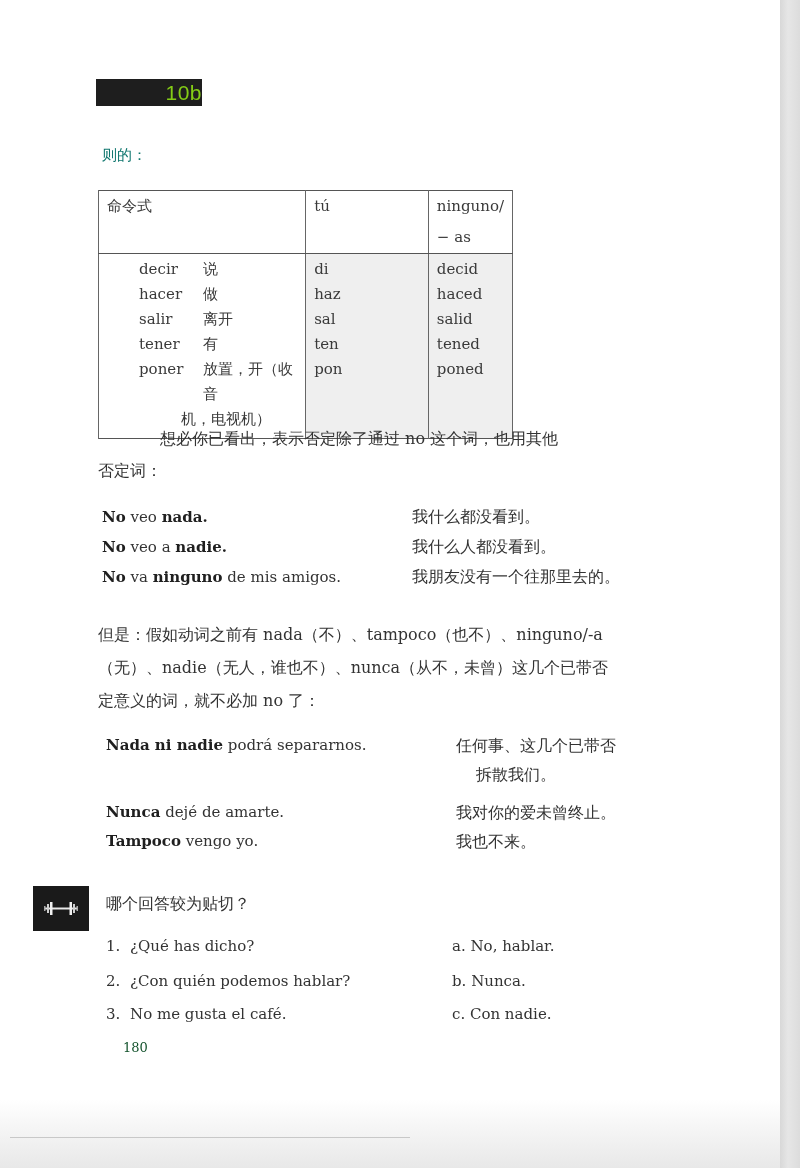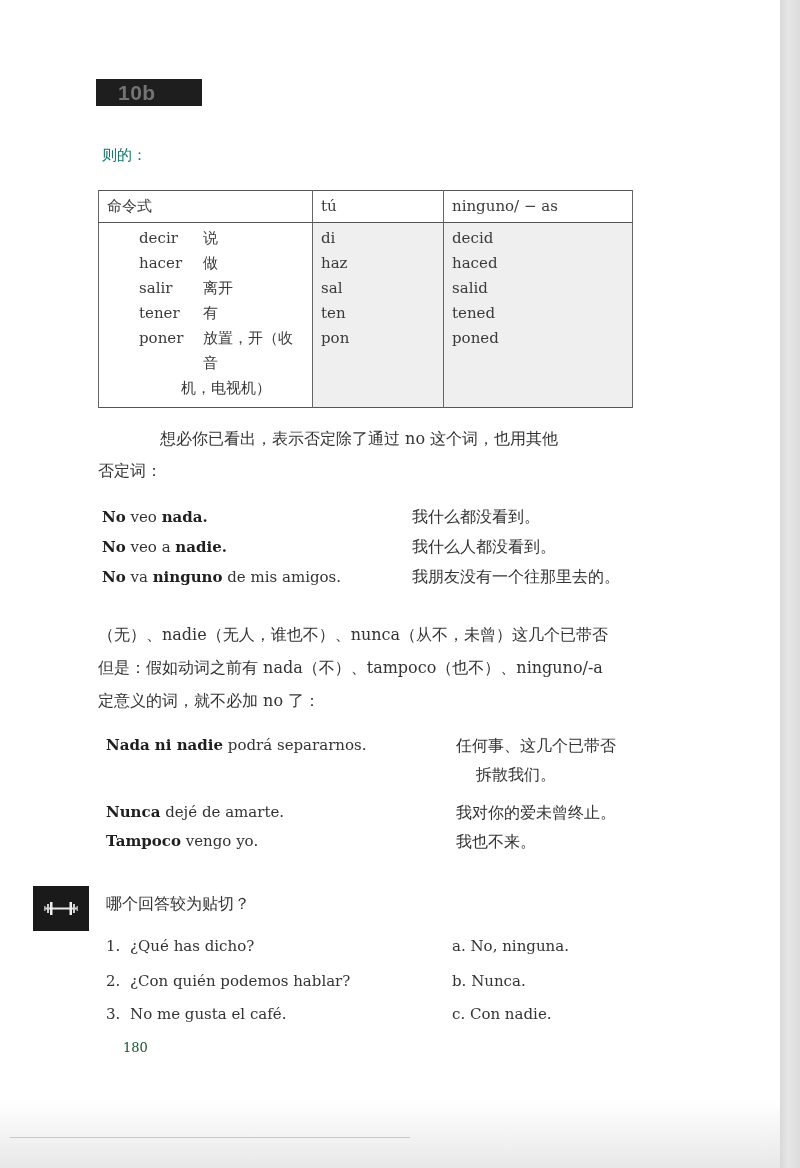--- a/index.html
+++ b/index.html
@@ -39,41 +39,42 @@
       height: 1px;
       background: #c8c8c8;
     }
     .section-badge {
       position: absolute;
       left: 96px;
       top: 79px;
       width: 106px;
       height: 27px;
       background: #1e1e1e;
-      color: #737373;
+      color: #84cc16;
       font-family: "Liberation Sans", "DejaVu Sans", sans-serif;
-      font-weight: bold;
+      font-weight: normal;
       font-size: 21px;
       line-height: 27px;
       box-sizing: border-box;
       padding-left: 22px;
       letter-spacing: 0.5px;
+      text-align: right;
     }
     .intro {
       position: absolute;
       left: 102px;
       top: 146px;
       font-size: 15px;
       color: #0f766e;
     }
     table.imperative {
       position: absolute;
       left: 98px;
       top: 190px;
-      width: 535px;
+      width: 415px;
       border-collapse: collapse;
       font-size: 15px;
       color: #3a3a3a;
       border: 1.5px solid #555;
     }
     table.imperative th,
     table.imperative td {
       border-left: 1px solid #666;
       border-right: 1px solid #666;
       text-align: left;
@@ -246,22 +247,22 @@
 <div class="ex-row" style="top:533px;">
   <span class="es"><b>No</b><span> veo a </span><b>nadie.</b></span>
   <span class="zh">我什么人都没看到。</span>
 </div>
 <div class="ex-row" style="top:563px;">
   <span class="es"><b>No</b><span> va </span><b>ninguno</b><span> de mis amigos.</span></span>
   <span class="zh">我朋友没有一个往那里去的。</span>
 </div>
 
 <div class="para para2">
+  <div>但是：假如动词之前有 nada（不）、tampoco（也不）、ninguno/-a</div>
   <div>（无）、nadie（无人，谁也不）、nunca（从不，未曾）这几个已带否</div>
-  <div>但是：假如动词之前有 nada（不）、tampoco（也不）、ninguno/-a</div>
   <div>定意义的词，就不必加 no 了：</div>
 </div>
 
 <div class="ex2-row" style="top:731px;">
   <span class="es"><b>Nada ni nadie</b><span> podrá separarnos.</span></span>
   <span class="zh">
     <span>任何事、这几个已带否</span>
     <span class="cont">拆散我们。</span>
   </span>
 </div>
@@ -282,21 +283,21 @@
     <rect x="14" y="18" width="2" height="9" fill="#cfcfcf"></rect>
     <rect x="40" y="18" width="2" height="9" fill="#cfcfcf"></rect>
     <rect x="11" y="20" width="1.5" height="5" fill="#aaaaaa"></rect>
     <rect x="43.5" y="20" width="1.5" height="5" fill="#aaaaaa"></rect>
   </svg>
 </div>
 <div class="exercise-title">哪个回答较为贴切？</div>
 
 <div class="q-row" style="top:932px;">
   <span class="q"><span class="num">1.</span><span>¿Qué has dicho?</span></span>
-  <span class="a">a. No, ninguna.</span>
+  <span class="a">a. No, hablar.</span>
 </div>
 <div class="q-row" style="top:967px;">
   <span class="q"><span class="num">2.</span><span>¿Con quién podemos hablar?</span></span>
   <span class="a">b. Nunca.</span>
 </div>
 <div class="q-row" style="top:1000px;">
   <span class="q"><span class="num">3.</span><span>No me gusta el café.</span></span>
   <span class="a">c. Con nadie.</span>
 </div>
 

